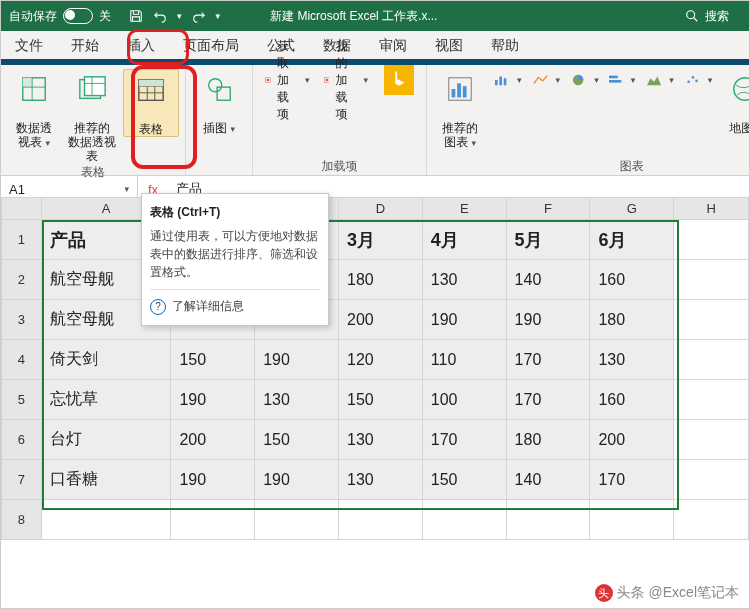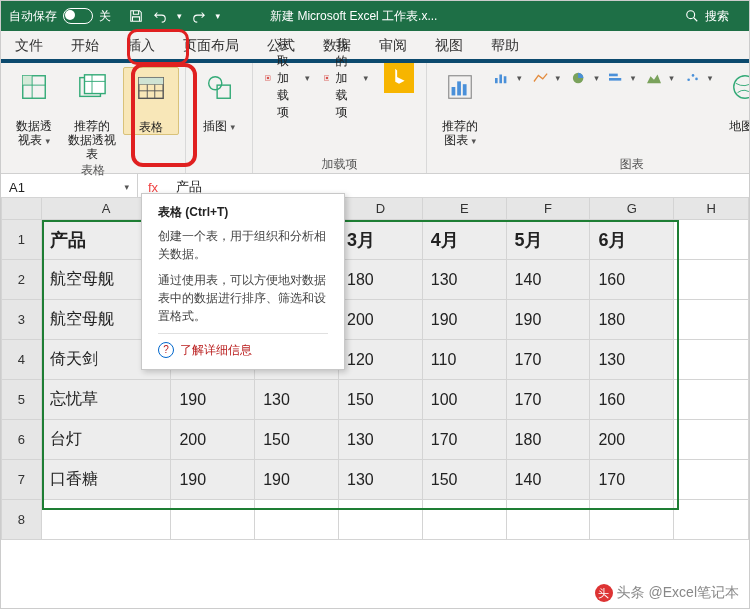--- a/index.html
+++ b/index.html
@@ -9,21 +9,21 @@
   .titlebar{height:30px;background:#1e6f46;color:#fff;display:flex;align-items:center;font-size:12px;}
   .titlebar .autosave{display:flex;align-items:center;gap:6px;padding:0 8px;}
   .titlebar .toggle{width:28px;height:14px;border:1px solid #fff;border-radius:8px;position:relative;}
   .titlebar .toggle::after{content:"";position:absolute;width:10px;height:10px;border-radius:50%;background:#fff;top:1px;left:1px;}
   .titlebar .qat{display:flex;align-items:center;gap:10px;padding:0 10px;}
   .titlebar .qat svg{width:14px;height:14px;}
   .titlebar .title{flex:1;text-align:left;padding-left:40px;white-space:nowrap;overflow:hidden;}
   .titlebar .search{display:flex;align-items:center;gap:6px;padding:0 20px;justify-content:center;}
 
   
-  .tabs{height:28px;background:#f3f2f1;display:flex;align-items:flex-end;border-bottom:4px solid #0c4a6e;}
+  .tabs{height:28px;background:#f3f2f1;display:flex;align-items:flex-end;border-bottom:6px solid #0c4a6e;}
   .tab{padding:0 14px;height:28px;line-height:28px;font-size:14px;color:#333;cursor:pointer;}
   .tab.active{position:relative;z-index:5;}
   .tab-hi{position:absolute;border:3px solid #e02020;border-radius:10px;pointer-events:none;z-index:6;}
 
   
   .ribbon{height:110px;background:#f3f2f1;display:flex;border-bottom:1px solid #d0d0d0;position:relative;}
   .group{display:flex;flex-direction:column;align-items:center;border-right:1px solid #d9d9d9;padding:4px 6px 0 6px;}
   .group-body{flex:1;display:flex;align-items:flex-start;gap:4px;}
   .group-label{font-size:12px;color:#555;height:18px;line-height:18px;}
   .bigbtn{display:flex;flex-direction:column;align-items:center;justify-content:flex-start;width:54px;padding-top:4px;cursor:pointer;text-align:center;font-size:12px;line-height:14px;gap:16px;}
@@ -34,24 +34,24 @@
   .btn-hi{position:absolute;border:4px solid #e02020;border-radius:12px;pointer-events:none;z-index:4;}
   .bigbtn.selected{background:#f8e7b8;border:1px solid #d9c27a;border-radius:2px;}
 
   
   .fbar{height:26px;display:flex;align-items:center;border-bottom:1px solid #d0d0d0;}
   .namebox{width:120px;height:100%;border-right:1px solid #d0d0d0;padding:0 8px;display:flex;align-items:center;justify-content:space-between;font-size:13px;}
   .fx{width:30px;text-align:center;color:#ef4444;}
   .fval{flex:1;padding:0 8px;}
 
   
-  .tooltip{position:absolute;left:140px;top:192px;width:170px;background:#fff;border:1px solid #c8c8c8;box-shadow:2px 2px 6px rgba(0,0,0,.2);padding:10px 16px;font-size:12px;color:#444;z-index:20;}
+  .tooltip{position:absolute;left:140px;top:192px;width:170px;background:#fff;border:1px solid #c8c8c8;box-shadow:2px 2px 6px rgba(0,0,0,.2);padding:10px 8px;font-size:12px;color:#444;z-index:20;}
   .tooltip .tt-title{font-weight:bold;margin-bottom:6px;color:#222;}
   .tooltip .tt-body{line-height:1.5;margin-bottom:8px;}
-  .tooltip .tt-link{color:#b91c1c;display:flex;align-items:flex-start;gap:6px;cursor:pointer;border-top:1px solid #e0e0e0;padding-top:8px;}
+  .tooltip .tt-link{color:#404040;display:flex;align-items:flex-end;gap:6px;cursor:pointer;border-top:1px solid #e0e0e0;padding-top:8px;}
   .tooltip .tt-link::before{content:"?";display:inline-block;width:14px;height:14px;border:1px solid #0066cc;border-radius:50%;text-align:center;line-height:14px;font-size:10px;}
 
   
   .gridwrap{position:absolute;left:0;top:196px;right:0;bottom:0;overflow:hidden;}
   .grid{border-collapse:collapse;table-layout:fixed;}
   .grid th,.grid td{border:1px solid #d4d4d4;height:40px;box-sizing:border-box;font-size:16px;padding:0 8px;text-align:left;}
   .grid thead th{background:#e6e6e6;font-weight:normal;font-size:13px;text-align:center;height:22px;color:#333;}
   .grid .rowhdr{background:#e6e6e6;text-align:center;font-size:13px;width:40px;color:#333;}
   .grid .corner{background:#e6e6e6;width:40px;height:22px;}
   .grid tbody tr:first-child td.dcell{font-weight:bold;font-size:18px;}
@@ -421,21 +421,20 @@
             <td class="empty"></td>
             <td class="empty"></td>
           </tr>
         </tbody>
       </table>
     <div class="sel" style="left:41px;top:23px;width:633px;height:286px;"></div>
   </div>
 
   <div class="tooltip">
     <div class="tt-title">表格 (Ctrl+T)</div>
-    <div class="tt-body">创建一个表，用于组织和分析相关数据。</div>
     <div class="tt-body">通过使用表，可以方便地对数据表中的数据进行排序、筛选和设置格式。</div>
     <div class="tt-link">
         <span>了解详细信息</span>
       </div>
   </div>
 
   <div class="watermark">
     <span class="av">头</span>
     <span>头条</span>
     <span>@Excel笔记本</span>

